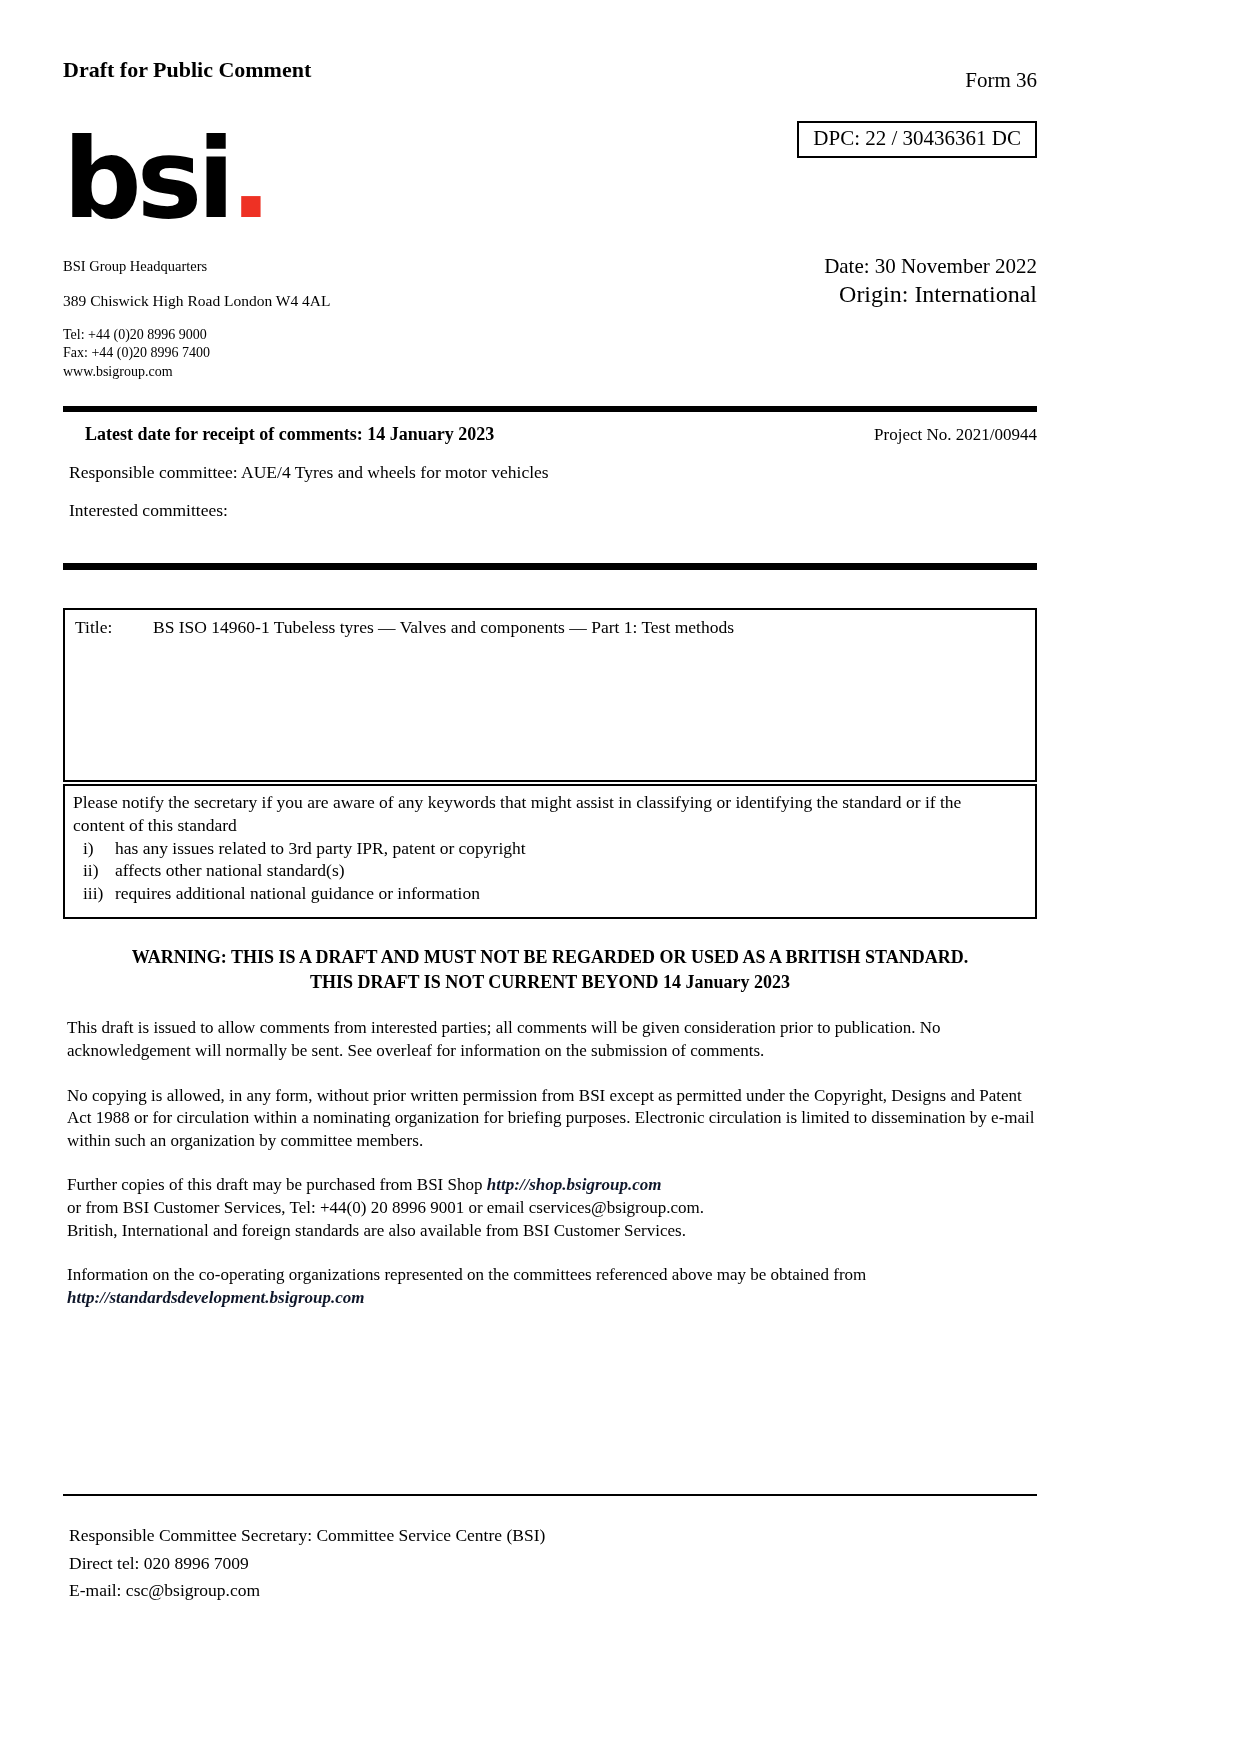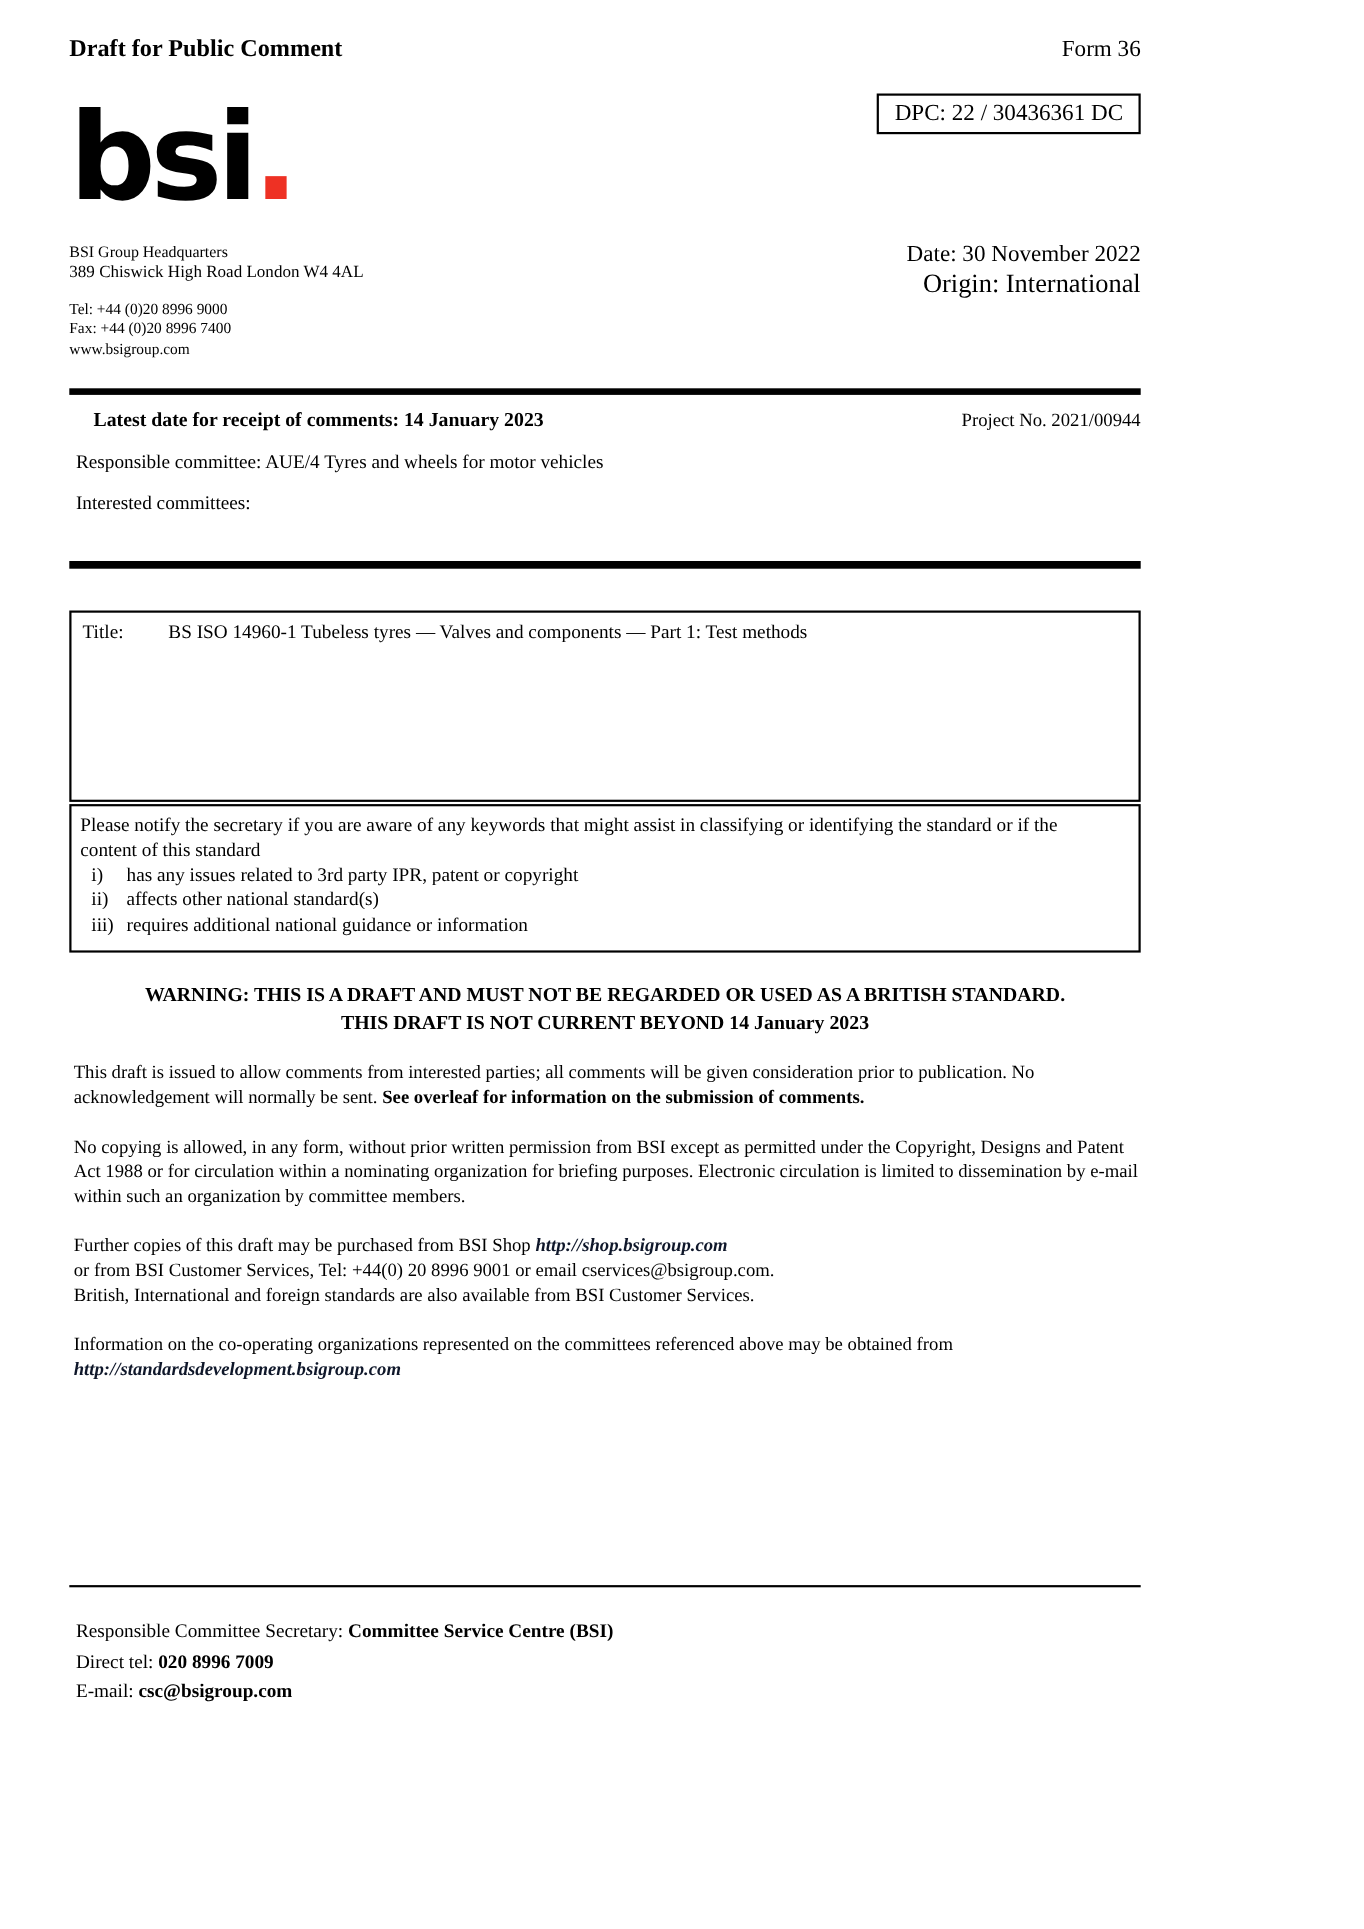--- a/index.html
+++ b/index.html
@@ -7,35 +7,35 @@
     width: 1240px; height: 1754px;
     background: #ffffff; color: #000000;
     font-family: "Liberation Serif", serif;
     box-sizing: border-box;
     padding: 10px 203px 0 63px;
     position: relative;
     overflow: hidden;
   }
 
   
-  .top-row { display: flex; justify-content: space-between; align-items: flex-end; }
+  .top-row { display: flex; justify-content: space-between; align-items: center; margin-top: 36px; }
   .draft-title { font-size: 22px; font-weight: bold; }
   .form-label { font-size: 21px; margin-top: 22px; }
 
   
   .brand-row { display: flex; justify-content: space-between; margin-top: 28px; }
   .brand-right { text-align: right; }
   .logo {
     font-family: "DejaVu Sans", sans-serif;
     font-weight: bold; font-size: 110px; line-height: 0.95;
     letter-spacing: -5px; margin-top: 6px;
   }
   .logo-dot { color: #ee3124; }
   .hq-title { font-weight: normal; font-size: 14.5px; margin-top: 26px; }
-  .hq-address { font-size: 15.5px; }
+  .hq-address { font-size: 15.5px; margin-top: 17px; }
   .contact { font-size: 14px; line-height: 1.35; margin-top: 16px; }
 
   .dpc-box { display: inline-block; border: 2px solid #000; font-size: 21px; padding: 3px 14px 5px; }
   .date-line { font-size: 21px; margin-top: 96px; }
   .origin-line { font-size: 24px; margin-top: 2px; }
 
   
   .rule { background: #000; }
   .rule-1 { height: 6px; margin-top: 24px; }
   .rule-2 { height: 7px; margin-top: 42px; }
@@ -61,21 +61,21 @@
     padding: 5px 18px 12px 8px; font-size: 17.5px; line-height: 1.3;
   }
   .kw-item { display: flex; margin-left: 10px; }
   .kw-num { width: 32px; flex: none; }
 
   
   .warning { margin-top: 26px; text-align: center; font-weight: bold; font-size: 18px; line-height: 1.4; }
 
   
   .para { font-size: 17px; line-height: 1.33; margin-top: 22px; padding-left: 4px; }
-  .bold { font-weight: bold; }
+  .bold { font-weight: normal; }
   .link { color: #0f172a; font-weight: bold; cursor: pointer; font-style: italic; }
 
   
   .footer { margin-top: 26px; font-size: 17.5px; line-height: 1.55; padding-left: 6px; }
 </style>
 </head>
 <body>
 
 <div class="page">
 

